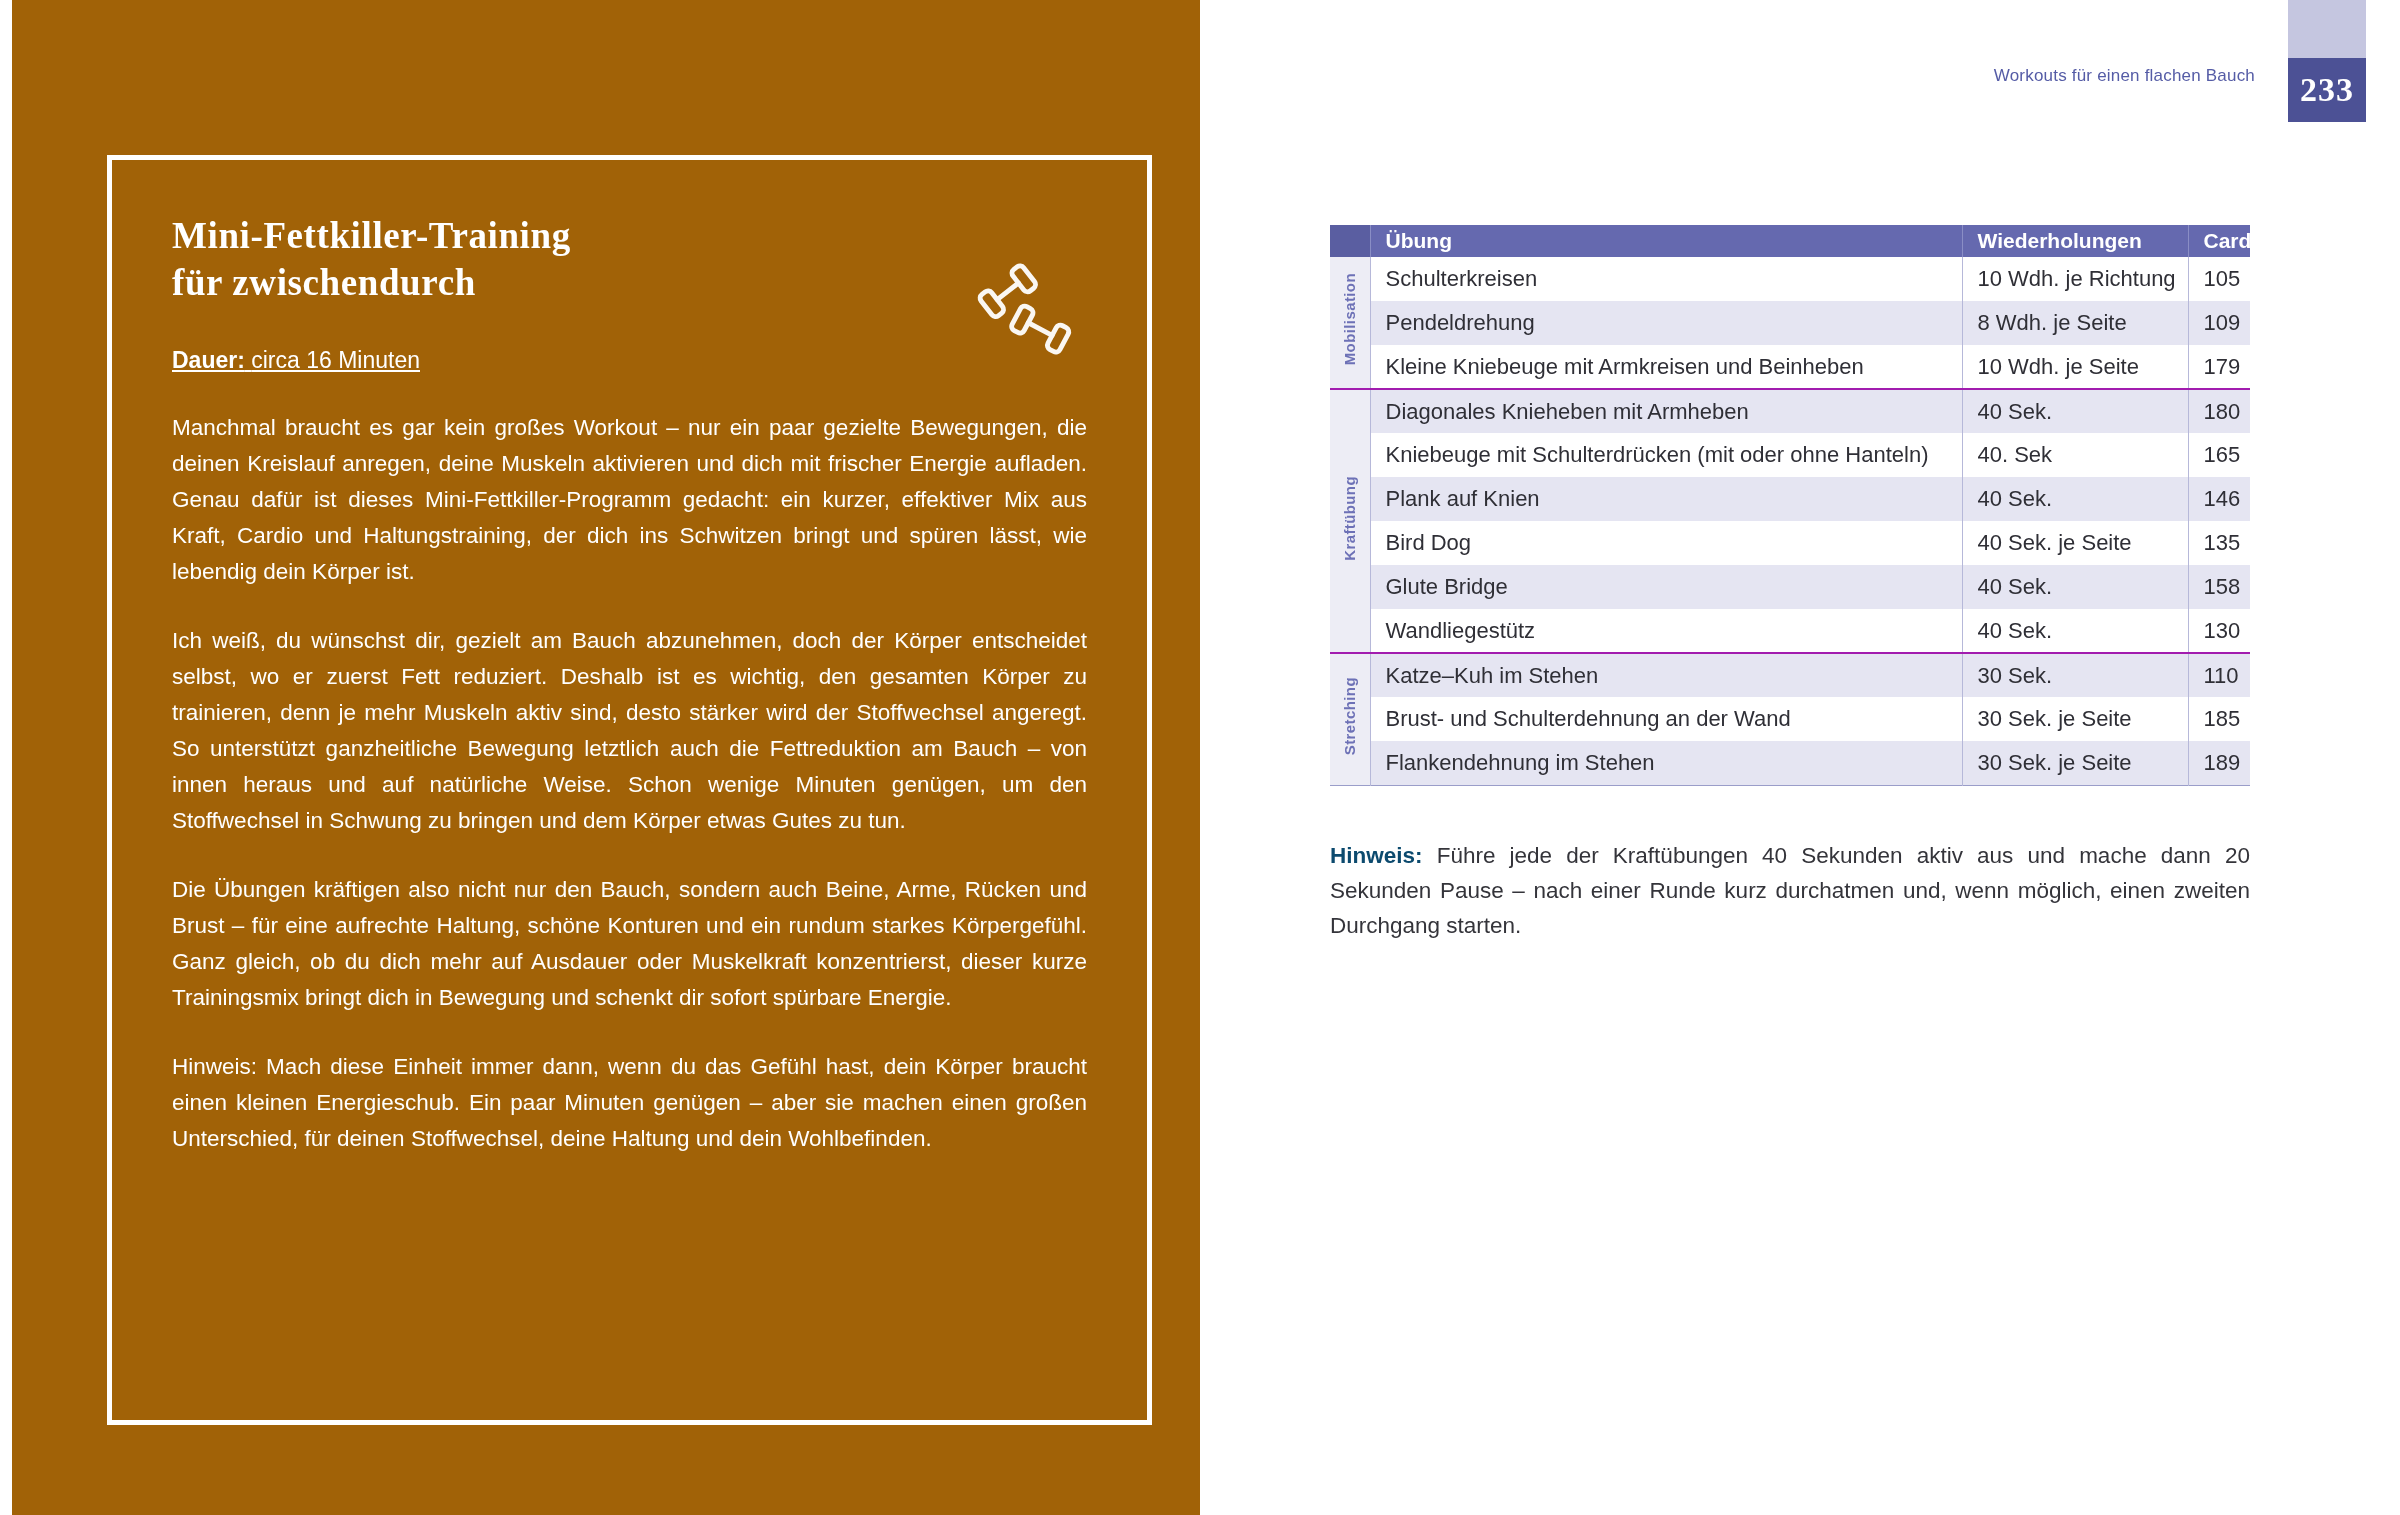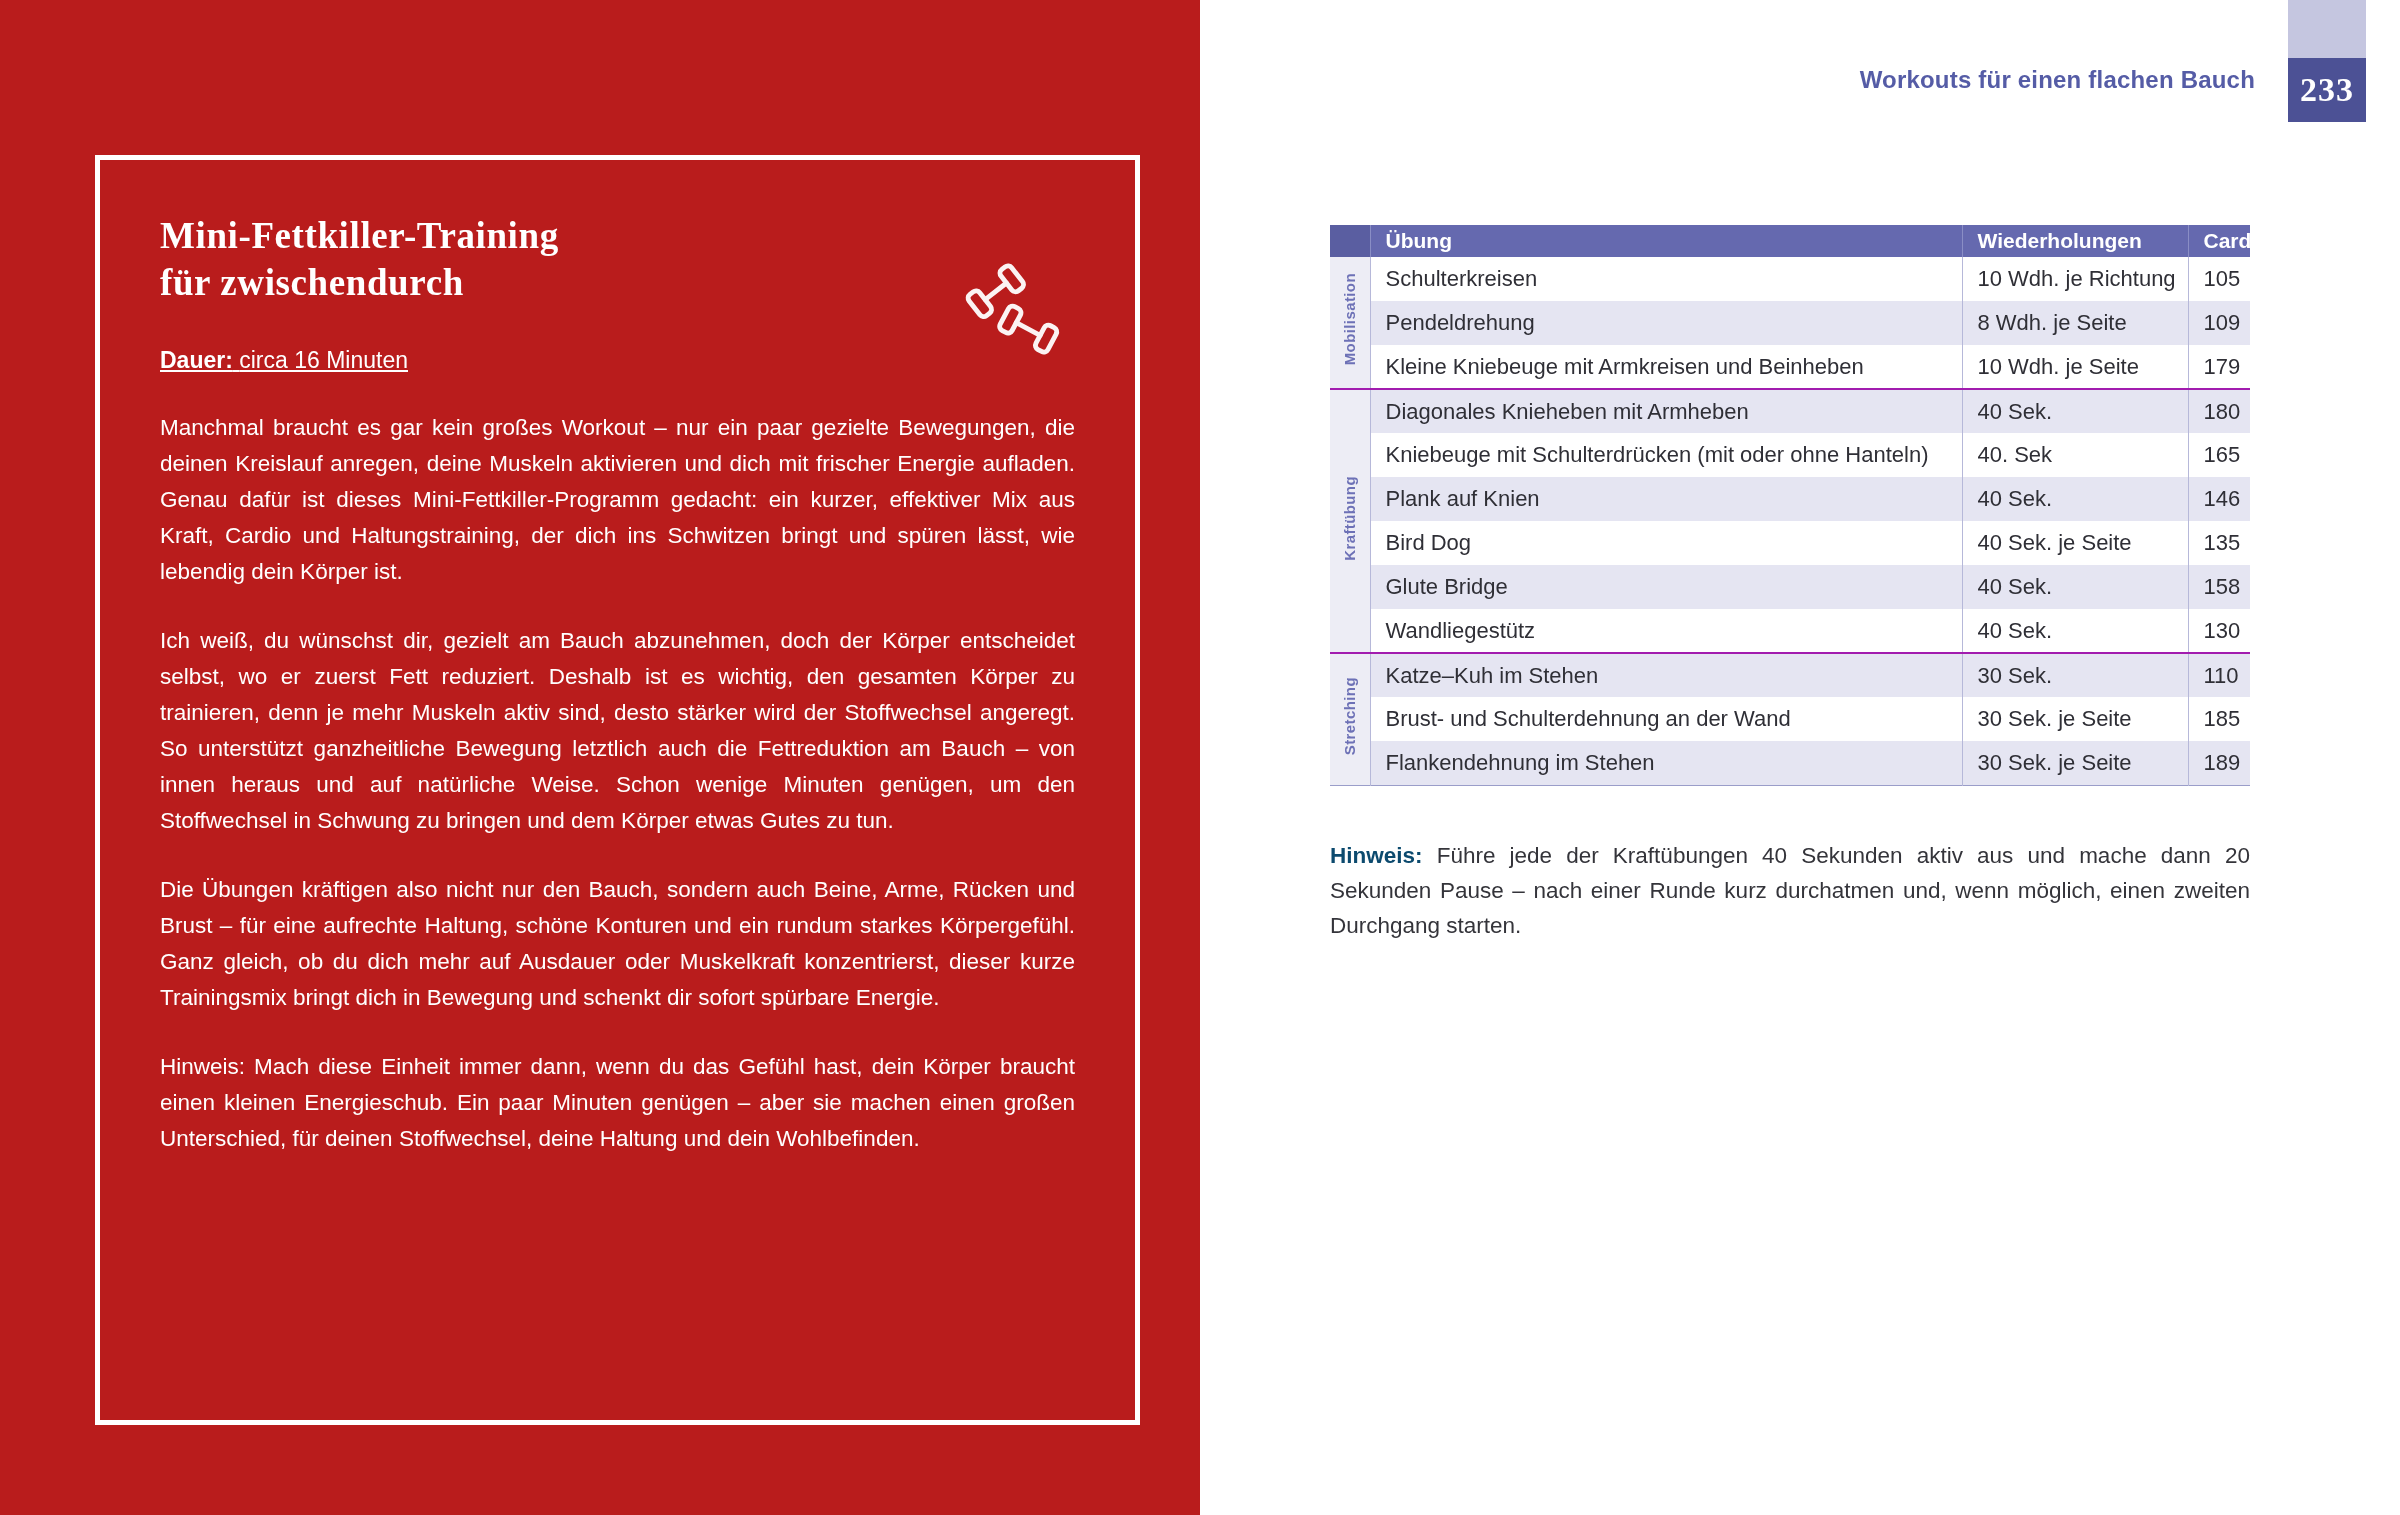--- a/index.html
+++ b/index.html
@@ -10,23 +10,23 @@
     position: relative;
     width: 2400px;
     height: 1515px;
     background: #ffffff;
     overflow: hidden;
   }
 
   
   .page-left {
     position: absolute;
-    left: 0; top: 0;
+    left: 12px; top: 0;
     width: 1200px; height: 1515px;
-    background: #b91c1c;
+    background: #a16207;
   }
   .frame {
     position: absolute;
     left: 95px; top: 155px;
     width: 1045px; height: 1270px;
     border: 5px solid #ffffff;
     padding: 52px 60px 40px 60px;
     overflow: hidden;
     color: #ffffff;
   }
@@ -63,22 +63,22 @@
   
   .page-right {
     position: absolute;
     left: 1200px; top: 0;
     width: 1200px; height: 1515px;
     background: #ffffff;
   }
   .running-head {
     position: absolute;
     top: 66px; right: 145px;
-    font-size: 24px;
-    font-weight: bold;
+    font-size: 17px;
+    font-weight: normal;
     color: #555ca6;
     letter-spacing: 0.2px;
   }
   .corner-tab {
     position: absolute;
     right: 34px; top: 0;
     width: 78px; height: 58px;
     background: #c5c6e0;
   }
   .page-num {

